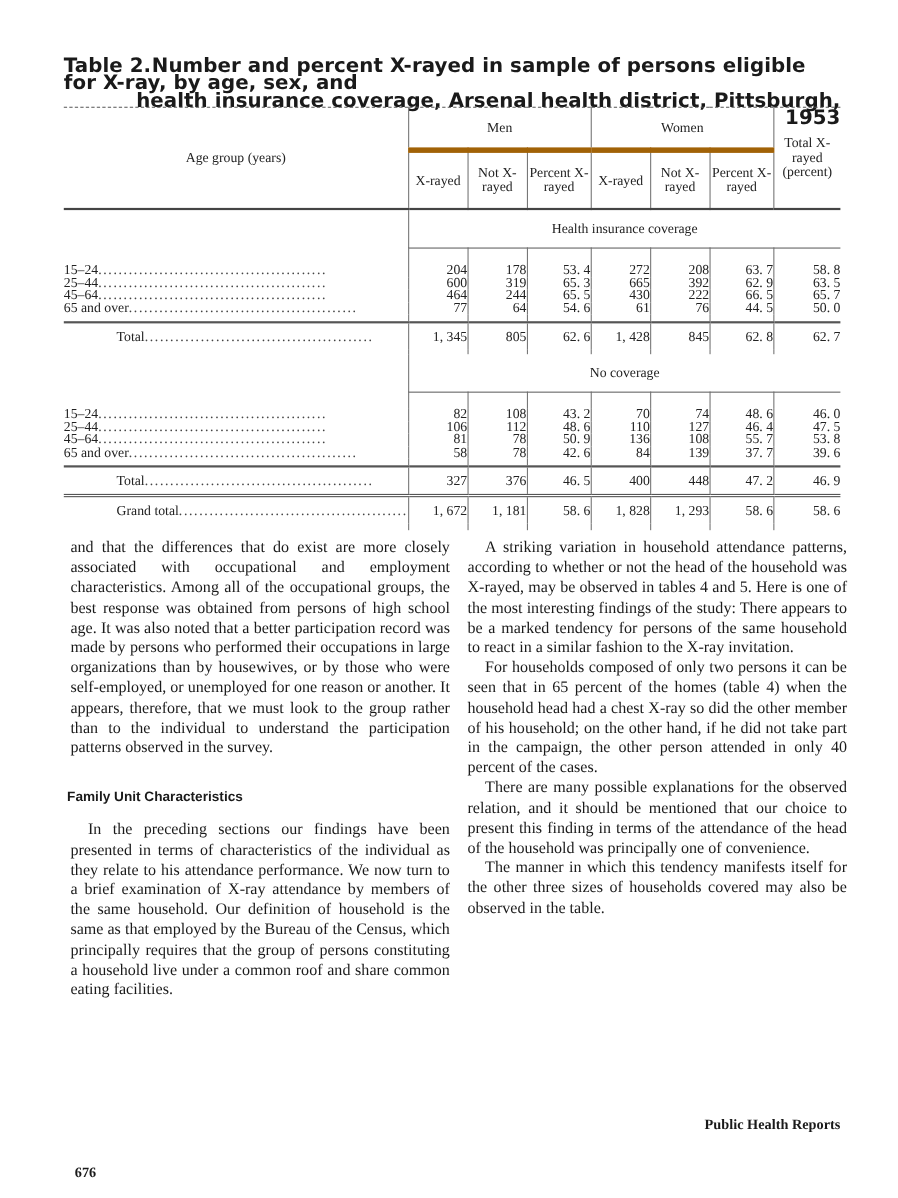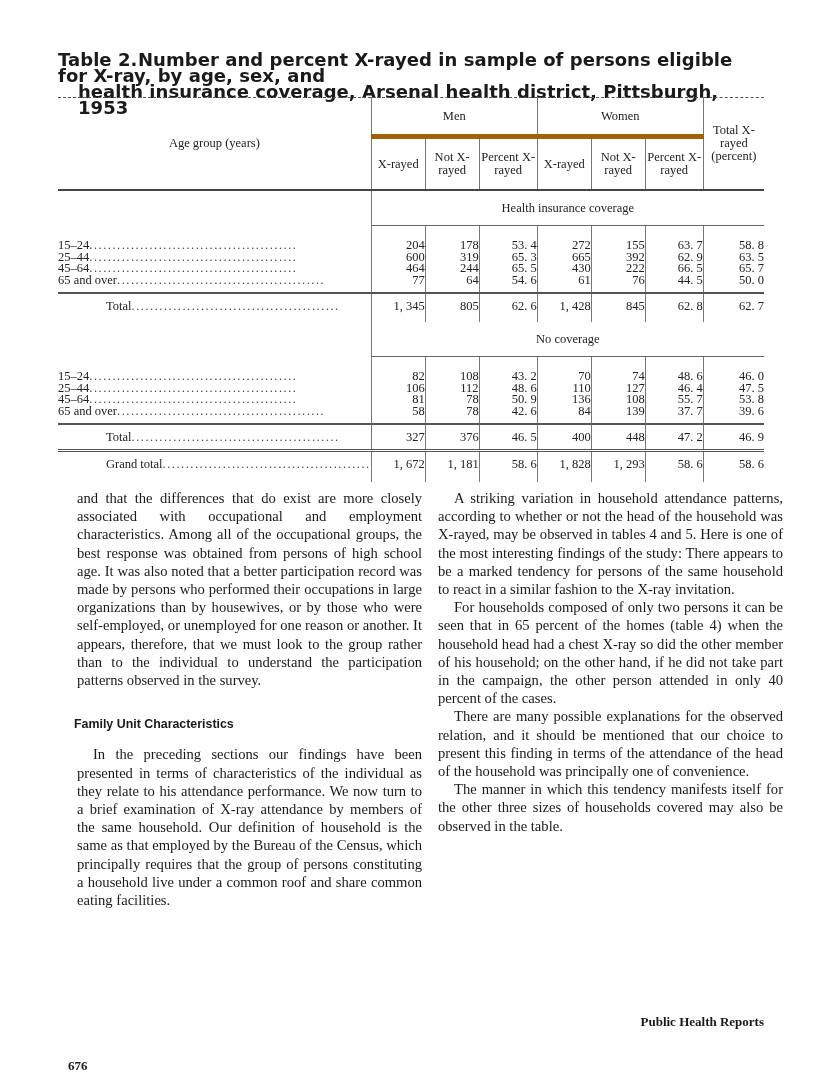--- a/index.html
+++ b/index.html
@@ -3,21 +3,21 @@
 <meta charset="utf-8">
 <style>
   html, body { margin: 0; padding: 0; background: #ffffff; }
   body { width: 816px; height: 1089px; position: relative; overflow: hidden; color: #1a1a1a; }
   .page-title {
     position: absolute; left: 58px; top: 52px; width: 706px;
     font-family: "DejaVu Sans", sans-serif; font-weight: bold; font-size: 18px; line-height: 16px;
     letter-spacing: 0.05px;
   }
   .page-title .lbl { display: inline-block; width: 80px; }
-  .page-title .line2 { display: block; text-align: left; padding-left: 20px; }
+  .page-title .line2 { display: block; text-align: right; padding-left: 20px; }
 
   table.data {
     position: absolute; left: 58px; top: 97px; width: 706px;
     border-collapse: collapse; font-family: "Liberation Serif", serif; font-size: 12.5px; color: #222;
     border-top: 1px dashed #555;
   }
   table.data td, table.data th { padding: 0; font-weight: normal; }
   .hdr-top th { height: 36px; vertical-align: middle; text-align: center; border-bottom: 5px solid #a16207; }
   .hdr-sub th { height: 50px; text-align: center; vertical-align: middle; line-height: 13px; }
   .hdr-sub { border-bottom: 2px solid #444; }
@@ -27,21 +27,21 @@
   .spacer td { height: 8px; }
   .drow td { height: 11.5px; line-height: 11.5px; text-align: right; padding-right: 10px; }
   .drow td.age { text-align: left; padding-right: 0; white-space: nowrap; overflow: hidden; }
   .dots { letter-spacing: 1.5px; color: #444; }
   .total-row td { height: 24px; border-top: 2px solid #555; text-align: right; padding-right: 10px; vertical-align: middle; }
   .total-row td.age { text-align: left; padding-left: 48px; padding-right: 0; white-space: nowrap; overflow: hidden; }
   .gt-row td { height: 24px; border-top: 3px double #555; text-align: right; padding-right: 10px; vertical-align: middle; margin-top: 20px; }
   .gt-row td.age { text-align: left; padding-left: 48px; padding-right: 0; white-space: nowrap; overflow: hidden; }
   .gap-row td { height: 14px; }
 
-  .col { position: absolute; top: 489px; width: 345px; font-family: "Liberation Serif", serif; font-size: 14.6px; line-height: 18.2px; text-align: justify; color: #1a1a1a; margin-left: 13px; }
+  .col { position: absolute; top: 489px; width: 345px; font-family: "Liberation Serif", serif; font-size: 14.6px; line-height: 18.2px; text-align: justify; color: #1a1a1a; }
   .col-left { left: 64px; }
   .col-right { left: 425px; }
   .col p { margin: 0; text-indent: 16px; }
   .col p.noindent { text-indent: 0; }
   .section-heading { font-family: Liberation Sans, sans-serif; font-weight: bold; font-size: 12.4px; margin: 26px 0 12px -3px; text-indent: 0; }
 
   .footer { position: absolute; top: 1014px; left: 68px; width: 696px; font-family: "Liberation Serif", serif; font-weight: bold; font-size: 13px; }
   .footer .pn { position: absolute; left: 0; margin-top: 44px; }
   .footer .jn { position: absolute; right: 0; }
 </style>
@@ -94,21 +94,21 @@
         <td class="vl" style="height: 14px;"></td>
         <td class="vl" style="height: 14px;"></td>
         <td class="vl" style="height: 14px;"></td>
       </tr>
       <tr class="drow">
         <td class="age"><span>15–24</span><span class="dots">.............................................</span></td>
         <td class="vl">204</td>
         <td class="vl">178</td>
         <td class="vl">53. 4</td>
         <td class="vl">272</td>
-        <td class="vl">155</td>
+        <td class="vl">208</td>
         <td class="vl">63. 7</td>
         <td class="vl">58. 8</td>
       </tr>
       <tr class="drow">
         <td class="age"><span>25–44</span><span class="dots">.............................................</span></td>
         <td class="vl">600</td>
         <td class="vl">319</td>
         <td class="vl">65. 3</td>
         <td class="vl">665</td>
         <td class="vl">392</td>

